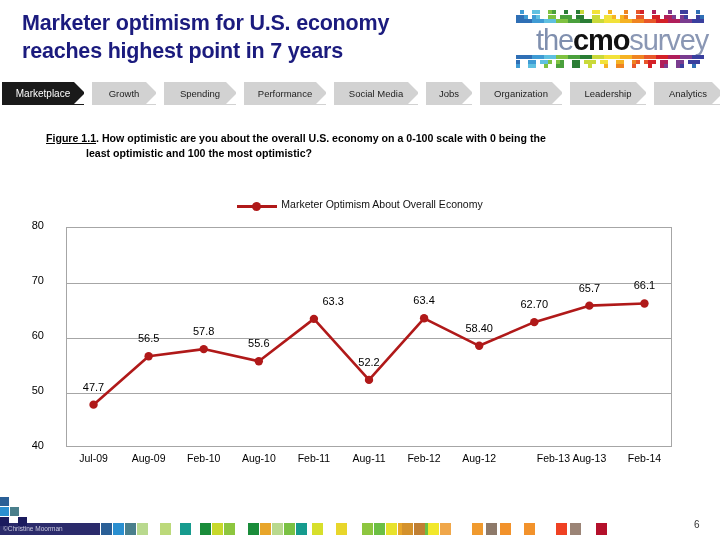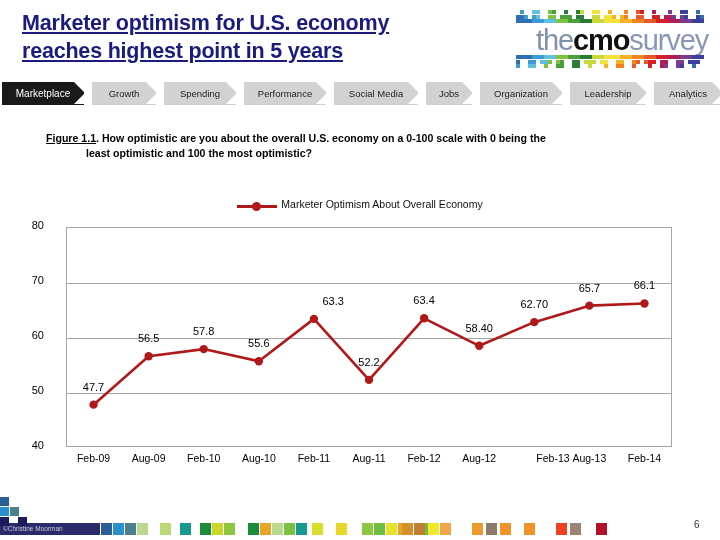--- a/index.html
+++ b/index.html
@@ -10,21 +10,21 @@
     -webkit-font-smoothing:antialiased;
   }
 
   
   #header{position:absolute;left:0;top:0;width:720px;height:82px;}
   #slide-title{
     position:absolute;left:22px;top:10px;width:480px;
     font-size:21.5px;font-weight:bold;line-height:1.28;
     color:#1b1b7e;letter-spacing:-0.2px;
   }
-  #slide-title .ln{display:block;text-decoration:underline;}
+  #slide-title .ln{display:block;}
 
   
   #logo{position:absolute;left:512px;top:3px;width:196px;height:72px;}
   #logo-wordmark{
     position:absolute;left:24px;top:22px;width:186px;height:30px;
     font-size:29px;line-height:30px;letter-spacing:-1.1px;white-space:nowrap;
   }
   #logo-wordmark .the{color:#7f8fae;font-weight:400;}
   #logo-wordmark .cmo{color:#111111;font-weight:bold;}
   #logo-wordmark .survey{color:#8a97b4;font-weight:400;}
@@ -86,21 +86,21 @@
   #page-number{position:absolute;left:694px;top:22px;width:18px;
                font-size:10px;color:#333;text-align:left;}
 </style>
 </head>
 <body>
 
 <div id="header">
 
   <div id="slide-title">
     <span class="ln">Marketer optimism for U.S. economy</span>
-    <span class="ln">reaches highest point in 5 years</span>
+    <span class="ln">reaches highest point in 7 years</span>
   </div>
 
   <div id="logo">
     <div class="pixrow" id="pixrow-top">
         <i class="pix" style="left: 0px; top: 14px; background: rgb(47, 111, 181);"></i>
         <i class="pix" style="left: 0px; top: 9.5px; background: rgb(47, 111, 181);"></i>
         <i class="pix" style="left: 4px; top: 14px; background: rgb(47, 111, 181);"></i>
         <i class="pix" style="left: 4px; top: 9.5px; background: rgb(47, 111, 181);"></i>
         <i class="pix" style="left: 4px; top: 5px; background: rgb(63, 155, 212);"></i>
         <i class="pix" style="left: 8px; top: 14px; background: rgb(47, 111, 181);"></i>
@@ -340,29 +340,29 @@
       <circle cx="413.1818181818182" cy="118.80000000000001" r="4.2" fill="#b01919"></circle>
       <circle cx="468.2727272727273" cy="95.14999999999998" r="4.2" fill="#b01919"></circle>
       <circle cx="523.3636363636364" cy="78.64999999999998" r="4.2" fill="#b01919"></circle>
       <circle cx="578.4545454545455" cy="76.45000000000005" r="4.2" fill="#b01919"></circle>
     </svg>
 <div class="ylabel" style="top: 243px;">40</div>
     <div class="ylabel" style="top: 188px;">50</div>
     <div class="ylabel" style="top: 133px;">60</div>
     <div class="ylabel" style="top: 78px;">70</div>
     <div class="ylabel" style="top: 23px;">80</div>
-    <div class="xlabel" style="left: 53.5455px;">Feb-09</div>
+    <div class="xlabel" style="left: 53.5455px;">Jul-09</div>
     <div class="xlabel" style="left: 108.636px;">Aug-09</div>
     <div class="xlabel" style="left: 163.727px;">Feb-10</div>
     <div class="xlabel" style="left: 218.818px;">Aug-10</div>
     <div class="xlabel" style="left: 273.909px;">Feb-11</div>
     <div class="xlabel" style="left: 329px;">Aug-11</div>
     <div class="xlabel" style="left: 384.091px;">Feb-12</div>
     <div class="xlabel" style="left: 439.182px;">Aug-12</div>
-    <div class="xlabel" style="left: 513px;">Feb-13</div>
+    <div class="xlabel" style="left: 490px; text-align: right;">Feb-13</div>
     <div class="xlabel" style="left: 549.364px;">Aug-13</div>
     <div class="xlabel" style="left: 604.455px;">Feb-14</div>
     <div class="dlabel" style="left: 63.5455px; top: 184.65px;">47.7</div>
     <div class="dlabel" style="left: 118.636px; top: 136.25px;">56.5</div>
     <div class="dlabel" style="left: 173.727px; top: 129.1px;">57.8</div>
     <div class="dlabel" style="left: 228.818px; top: 141.2px;">55.6</div>
     <div class="dlabel" style="left: 283.909px; top: 98.85px; text-align: right;">63.3</div>
     <div class="dlabel" style="left: 339px; top: 159.9px;">52.2</div>
     <div class="dlabel" style="left: 394.091px; top: 98.3px;">63.4</div>
     <div class="dlabel" style="left: 449.182px; top: 125.8px;">58.40</div>

